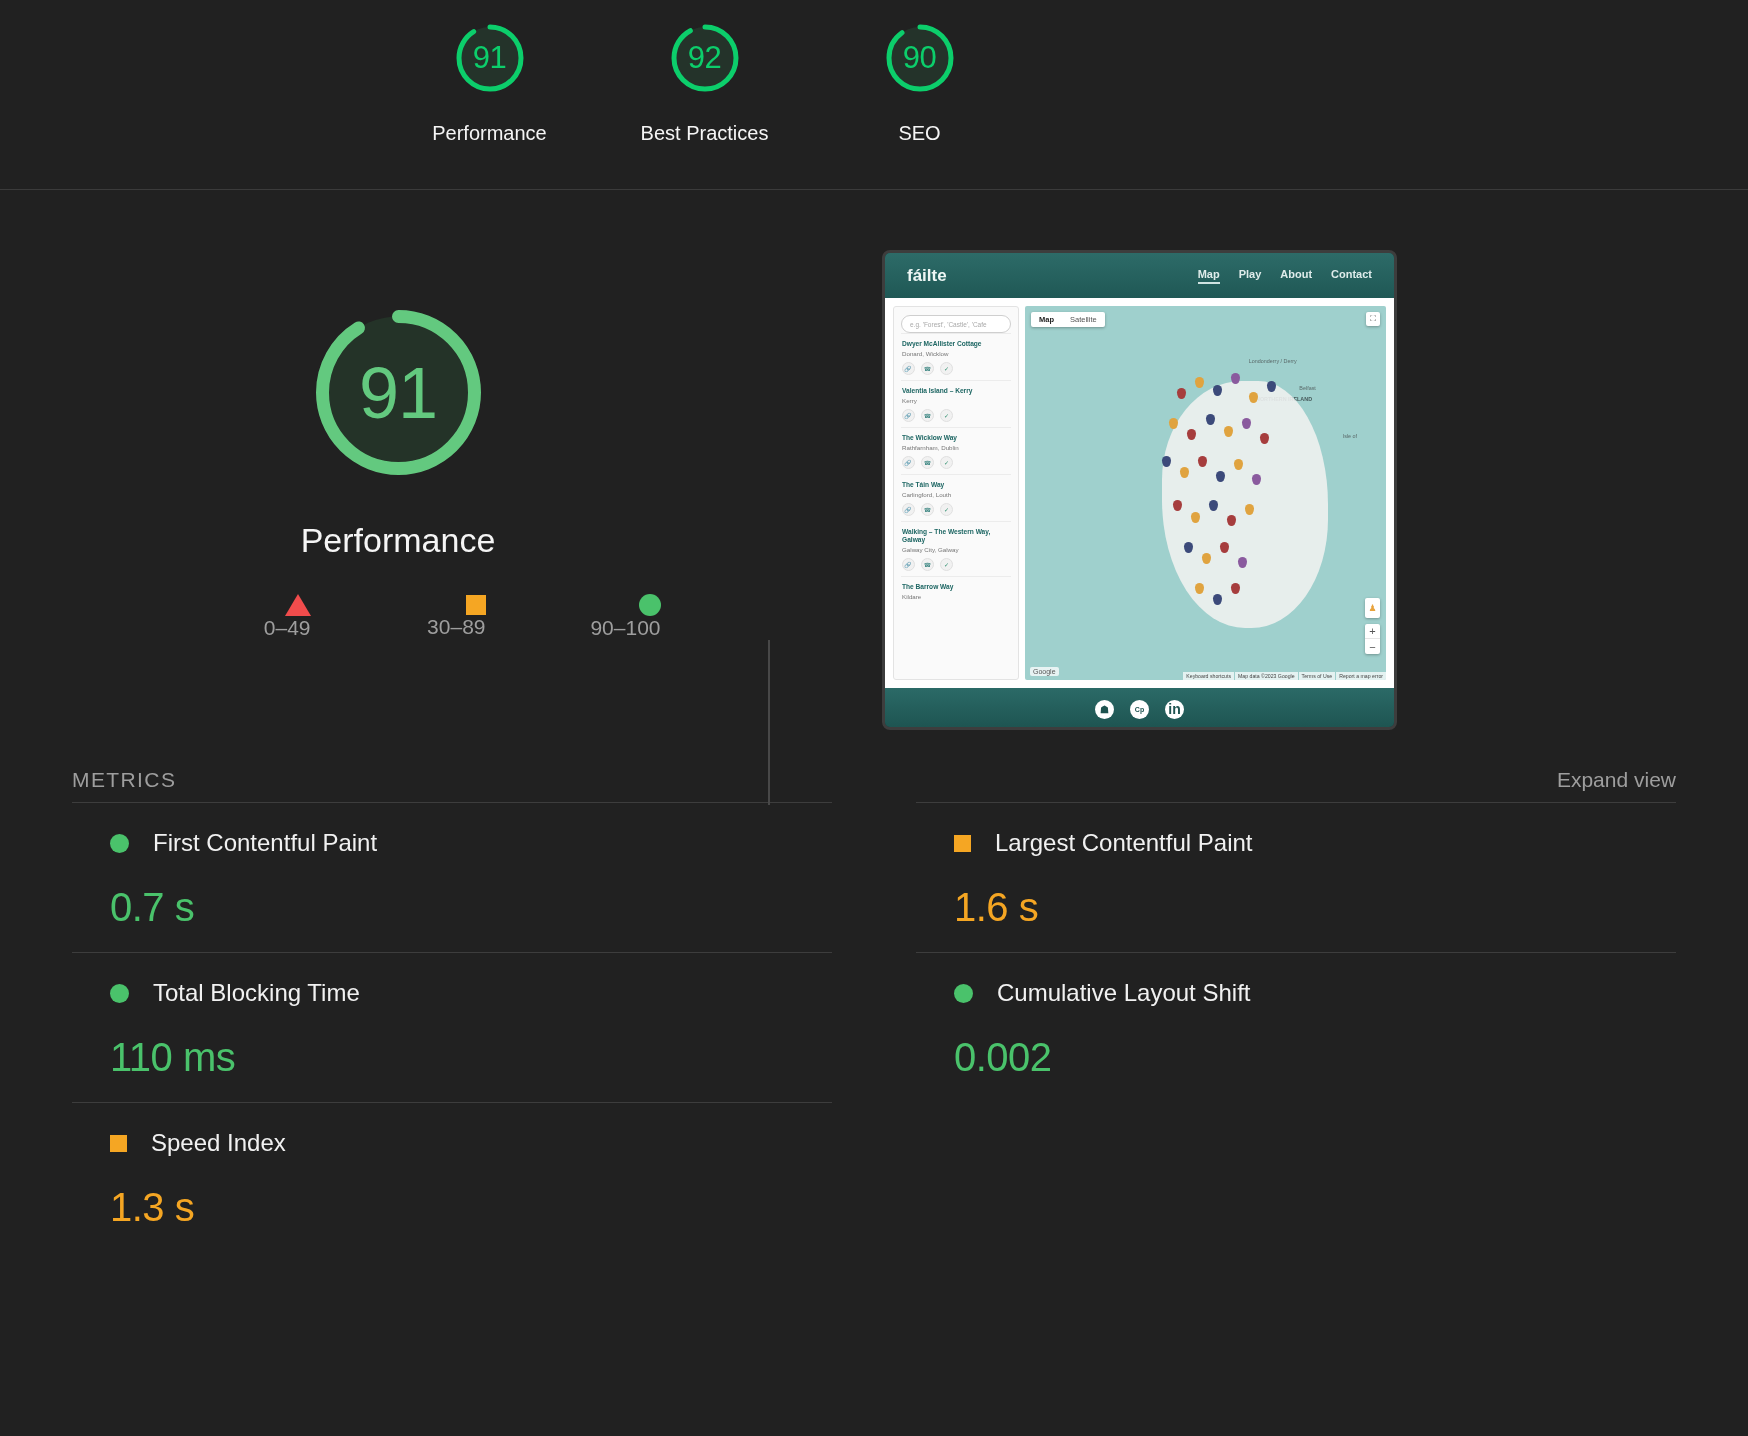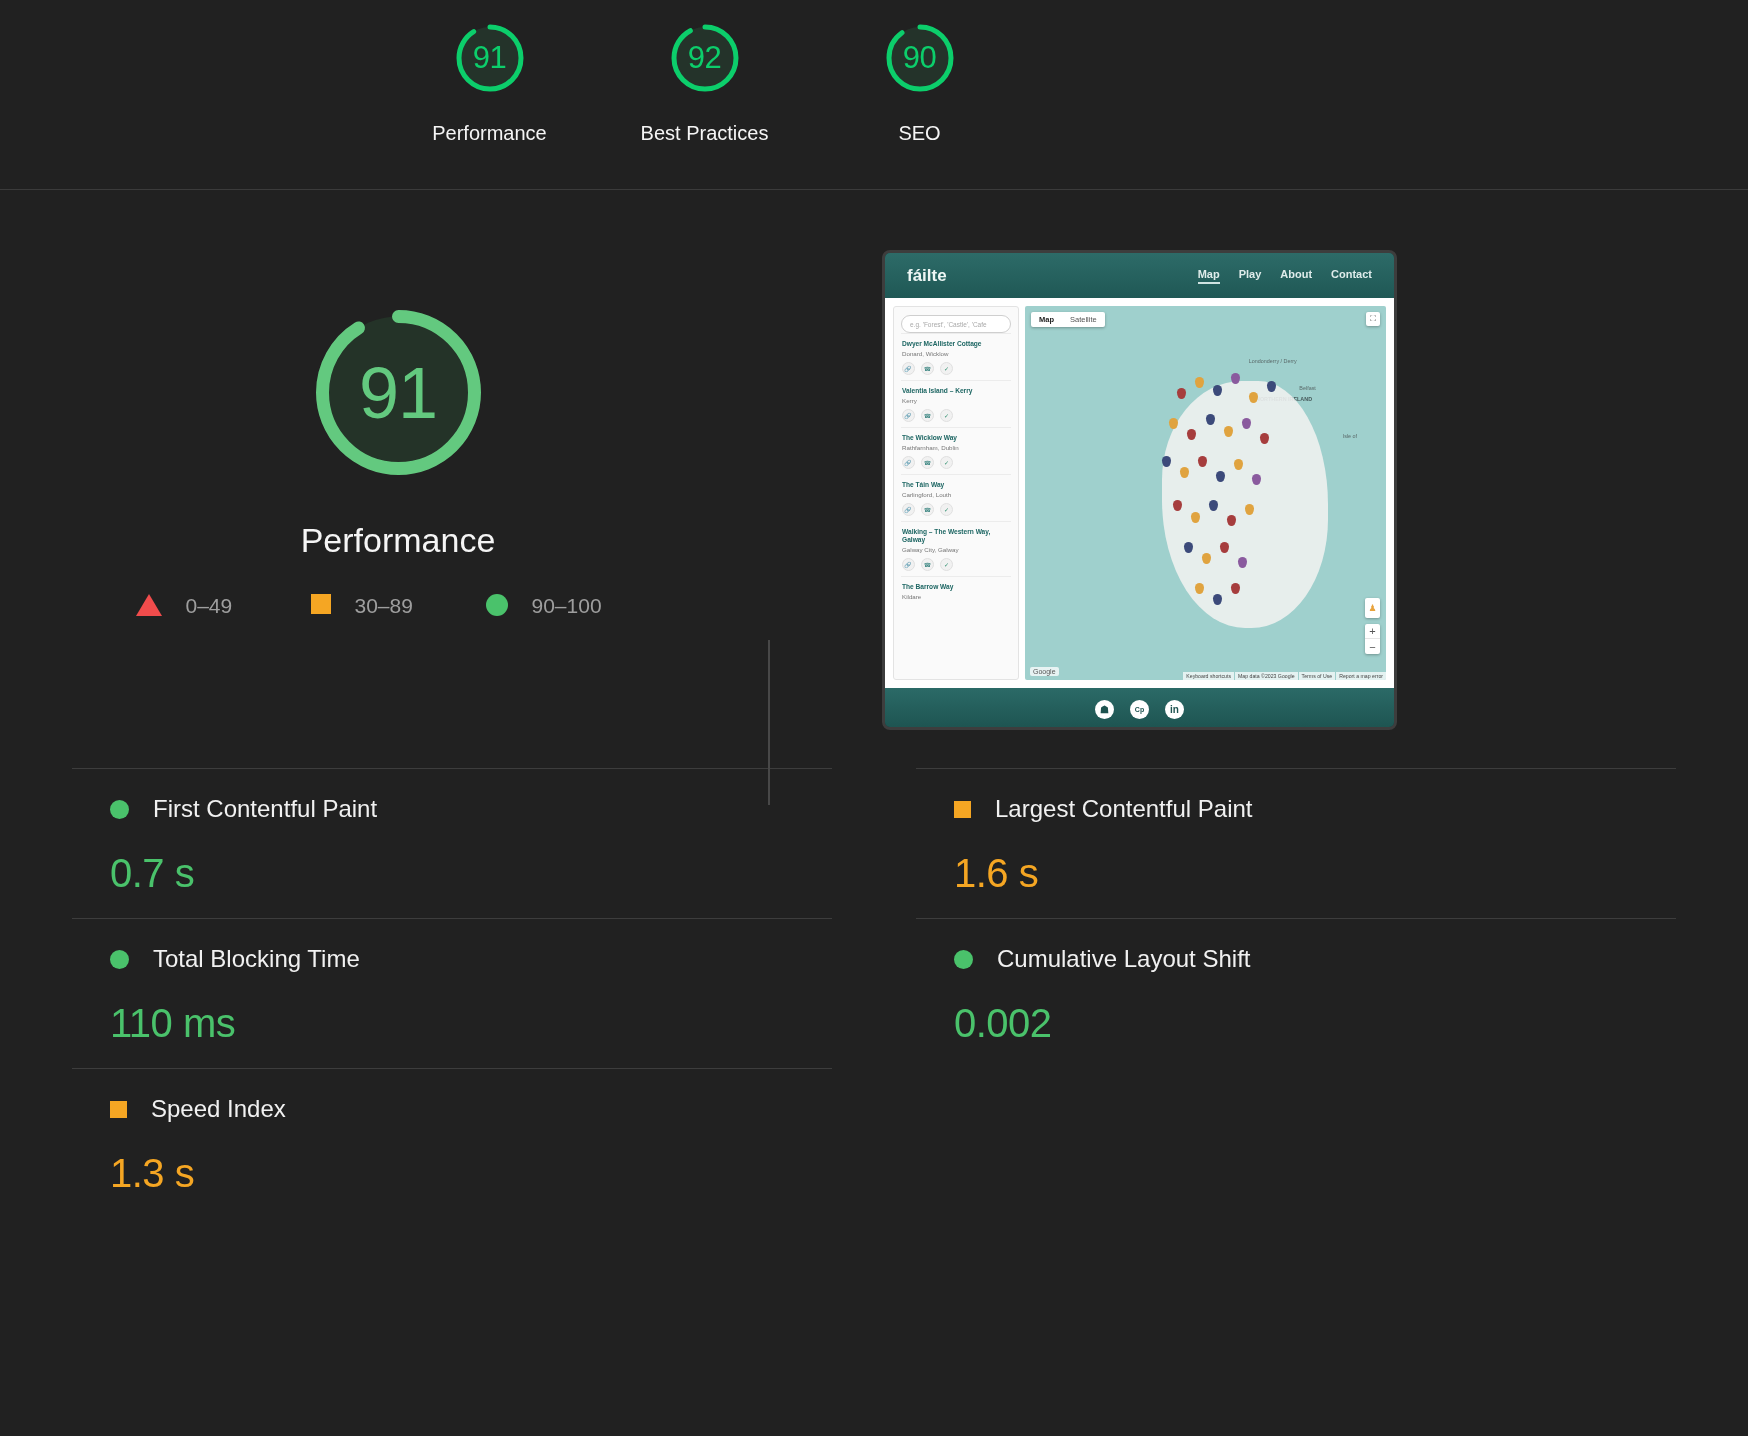--- a/index.html
+++ b/index.html
@@ -99,23 +99,24 @@
   }
 
   .legend {
     margin-top: 34px;
     display: flex;
     align-items: center;
     gap: 0;
   }
   .legend-item {
     display: flex;
-    align-items: flex-start;
+    align-items: flex-end;
     width: 175px;
     justify-content: flex-start;
+    flex-direction: column;
   }
   .legend-item .lg-label {
     font-size: 21px;
     color: #9e9e9e;
     margin-left: 24px;
   }
   .shape-triangle {
     width: 0; height: 0;
     border-left: 13px solid transparent;
     border-right: 13px solid transparent;
@@ -538,28 +539,32 @@
             <span>Map data ©2023 Google</span>
             <span>Terms of Use</span>
             <span>Report a map error</span>
           </div>
         </div>
       </div>
 
       <div class="site-footer">
         <span class="soc">☗</span>
         <span class="soc" style="font-size:7px;">Cp</span>
-        <span class="soc" style="font-size:10px;">in</span>
+        <span class="soc" style="font-size:14px;">in</span>
       </div>
 
     </div>
   </div>
 </div>
 
 <div class="metrics-wrap">
+  <div class="metrics-head">
+    <div class="metrics-title">METRICS</div>
+    <div class="expand-view">Expand view</div>
+  </div>
 
   <div class="metrics-grid">
 
     <div class="metric-cell">
       <div class="metric-row1">
         <span class="m-dot" style="background:#4ac26b"></span>
         <span class="metric-name">First Contentful Paint</span>
       </div>
       <div class="metric-value" style="color:#4ac26b">0.7 s</div>
     </div>

